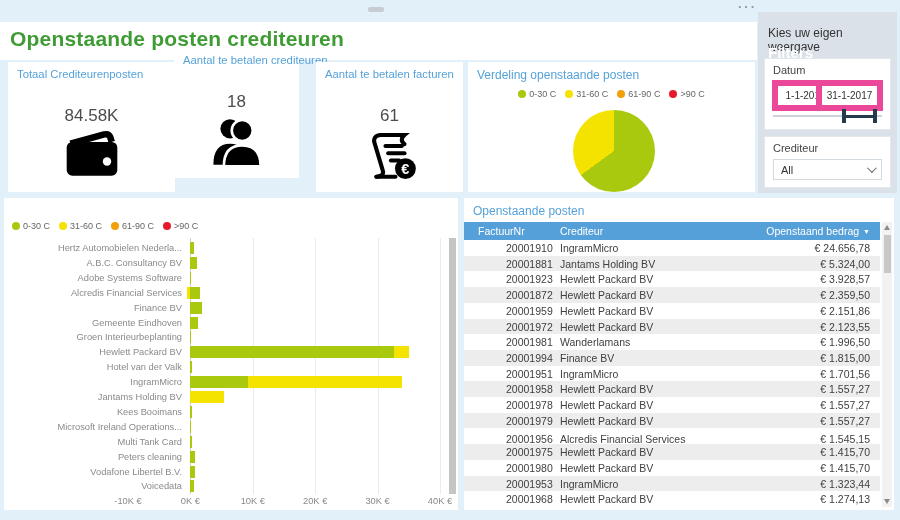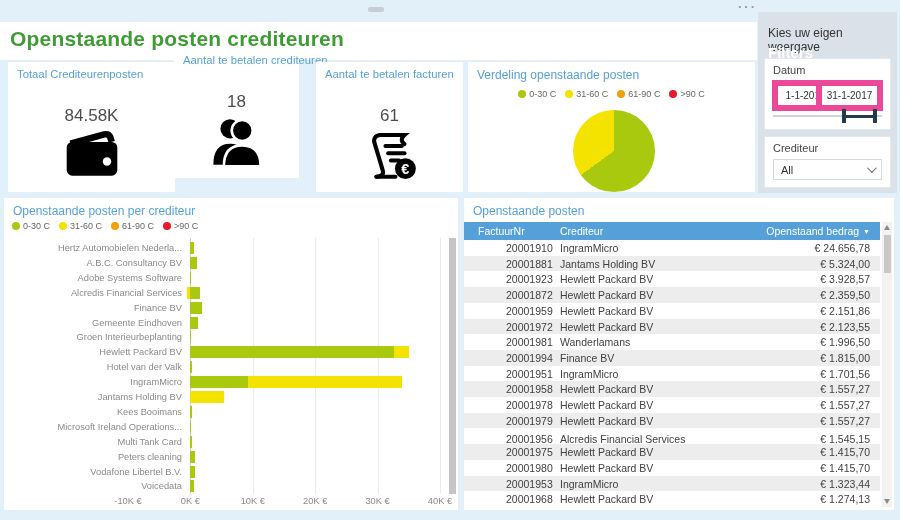--- a/index.html
+++ b/index.html
@@ -171,21 +171,20 @@
     <div class="fp-card" style="top:124px;height:50px;">
       <div class="fp-label">Crediteur</div>
       <div class="select-box">
         <span>All</span>
         <span class="chev"></span>
       </div>
     </div>
   </div>
 
   <div class="card" style="left:4px;top:198px;width:454px;height:312px;">
-    <div class="card-title">Openstaande posten per crediteur</div>
     <div class="legend" style="left:8px;top:23px;">
         <span class="legend-item">
           <span class="legend-dot" style="background: rgb(169, 201, 14);"></span>
           <span>0-30 C</span>
         </span>
         <span class="legend-item">
           <span class="legend-dot" style="background: rgb(244, 227, 0);"></span>
           <span>31-60 C</span>
         </span>
         <span class="legend-item">

